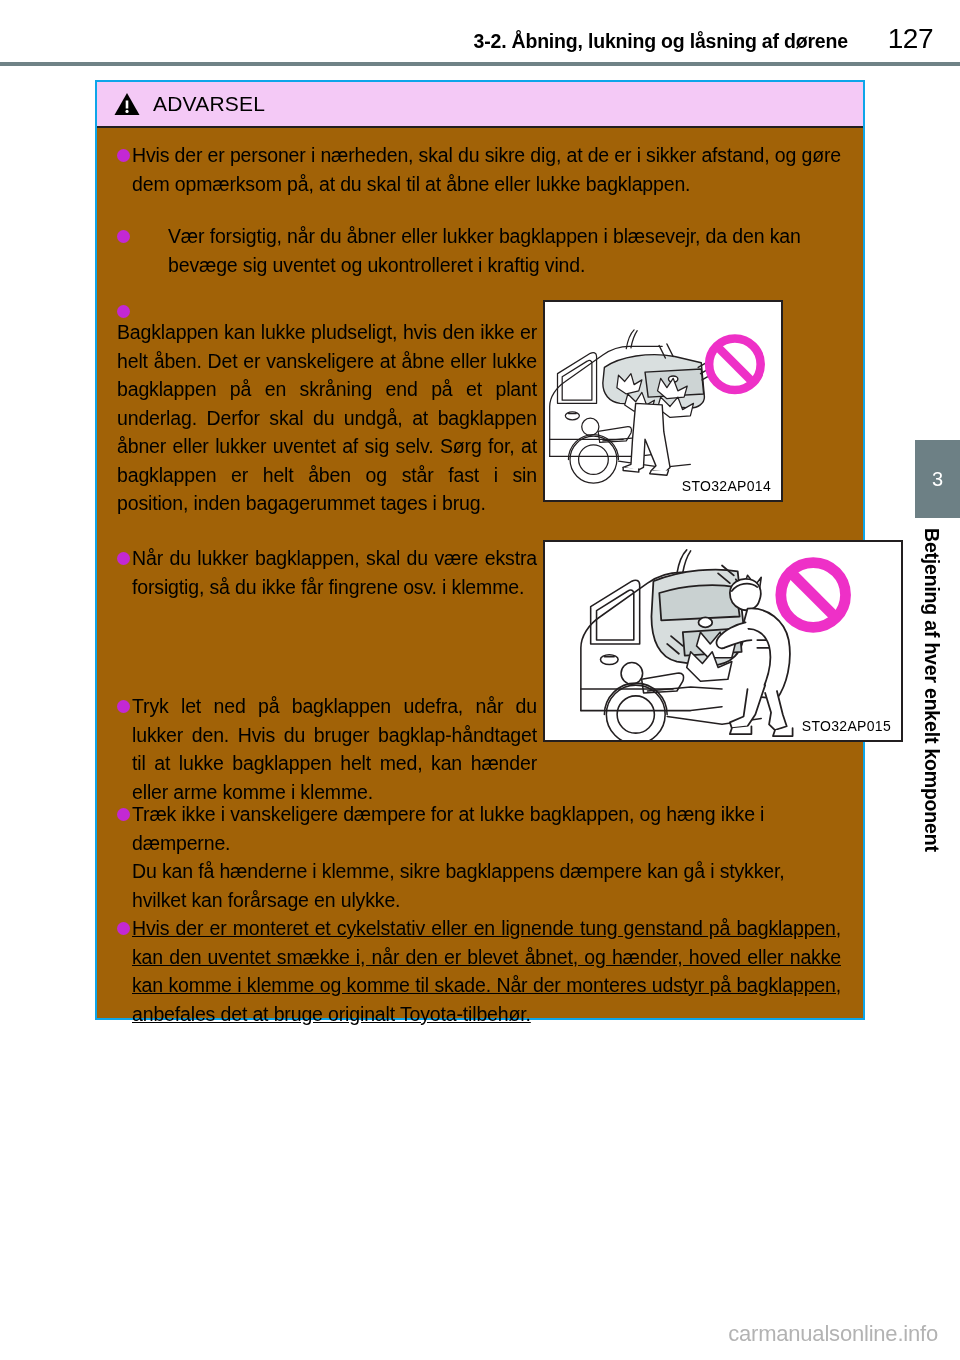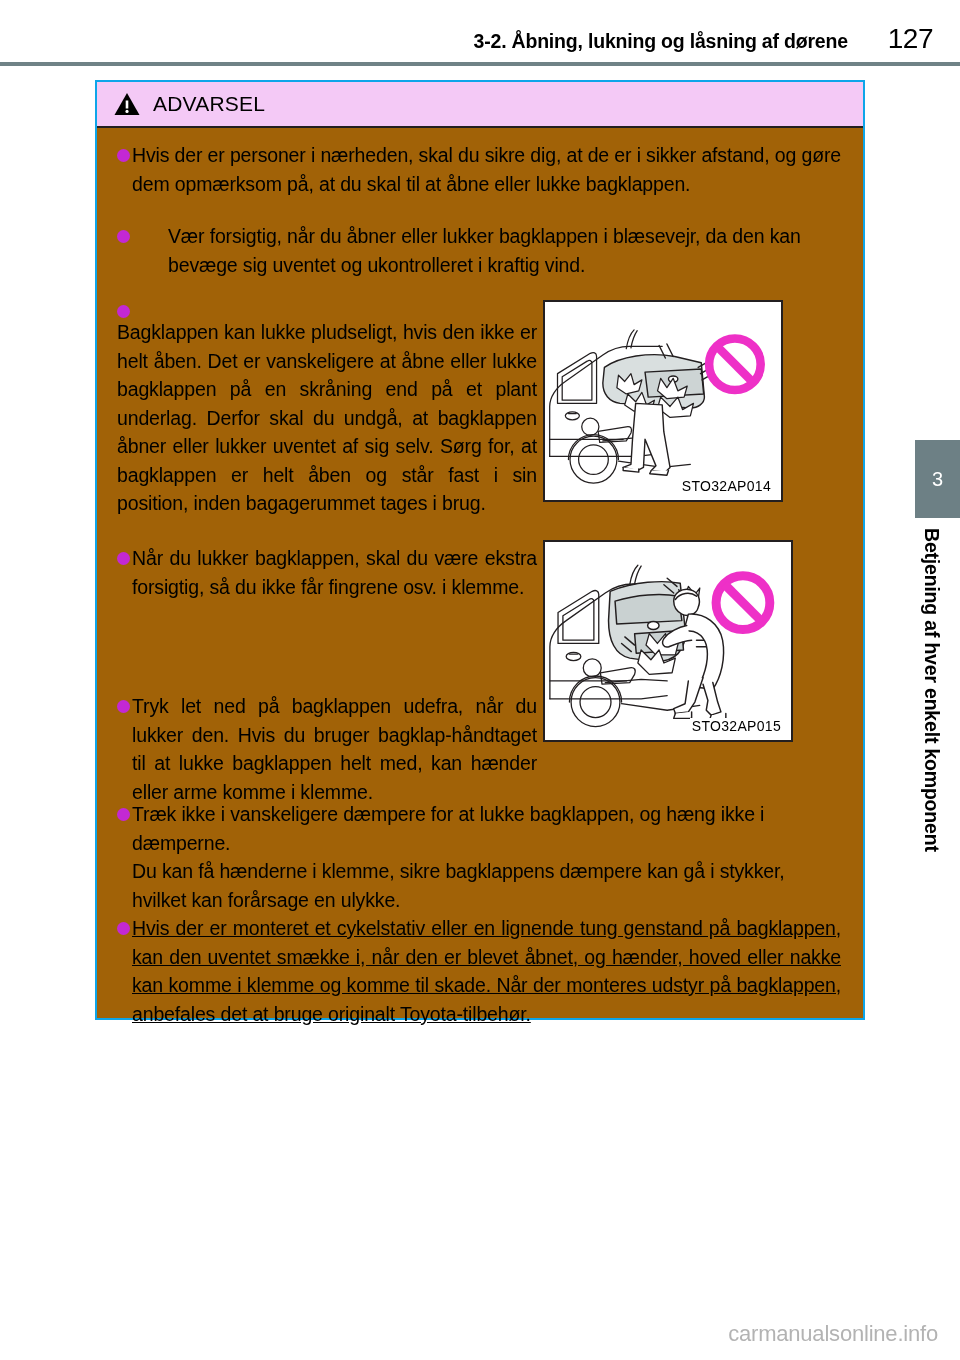--- a/index.html
+++ b/index.html
@@ -178,21 +178,21 @@
 
   
   .figure {
     position: absolute;
     border: 2px solid #231f20;
     box-sizing: border-box;
     background: #ffffff;
     overflow: hidden;
   }
   #fig1 { left: 446px; top: 172px; width: 240px; height: 202px; }
-  #fig2 { left: 446px; top: 412px; width: 250px; height: 202px; }
+  #fig2 { left: 446px; top: 412px; width: 360px; height: 202px; }
   .figure svg { display: block; width: 100%; height: 100%; }
   .fig-code {
     position: absolute;
     right: 8px;
     bottom: 6px;
     font-size: 14px;
     letter-spacing: 0.3px;
     background: #ffffff;
     padding: 0 2px;
   }

